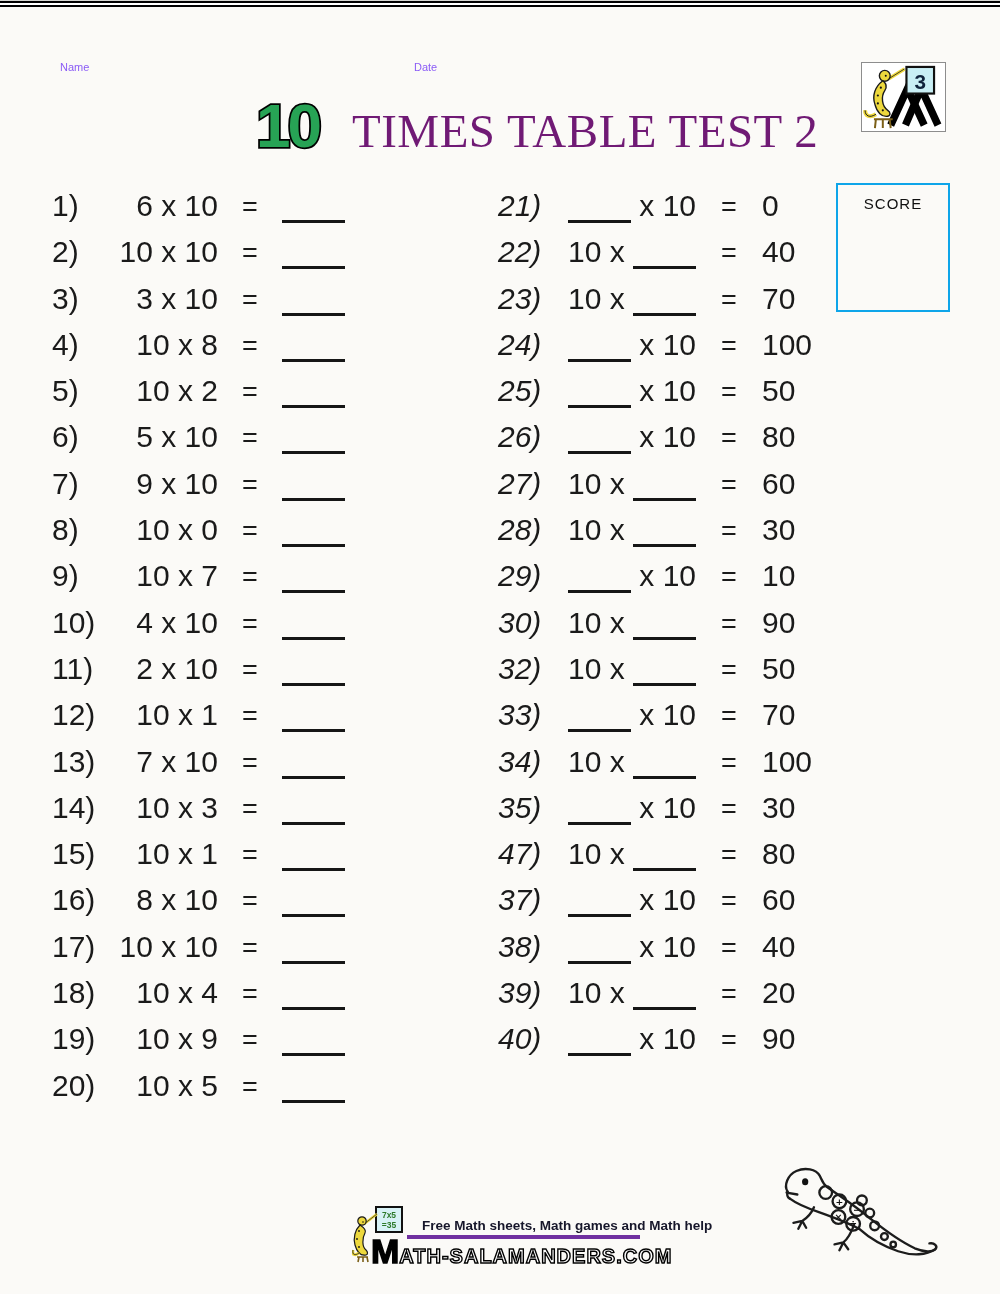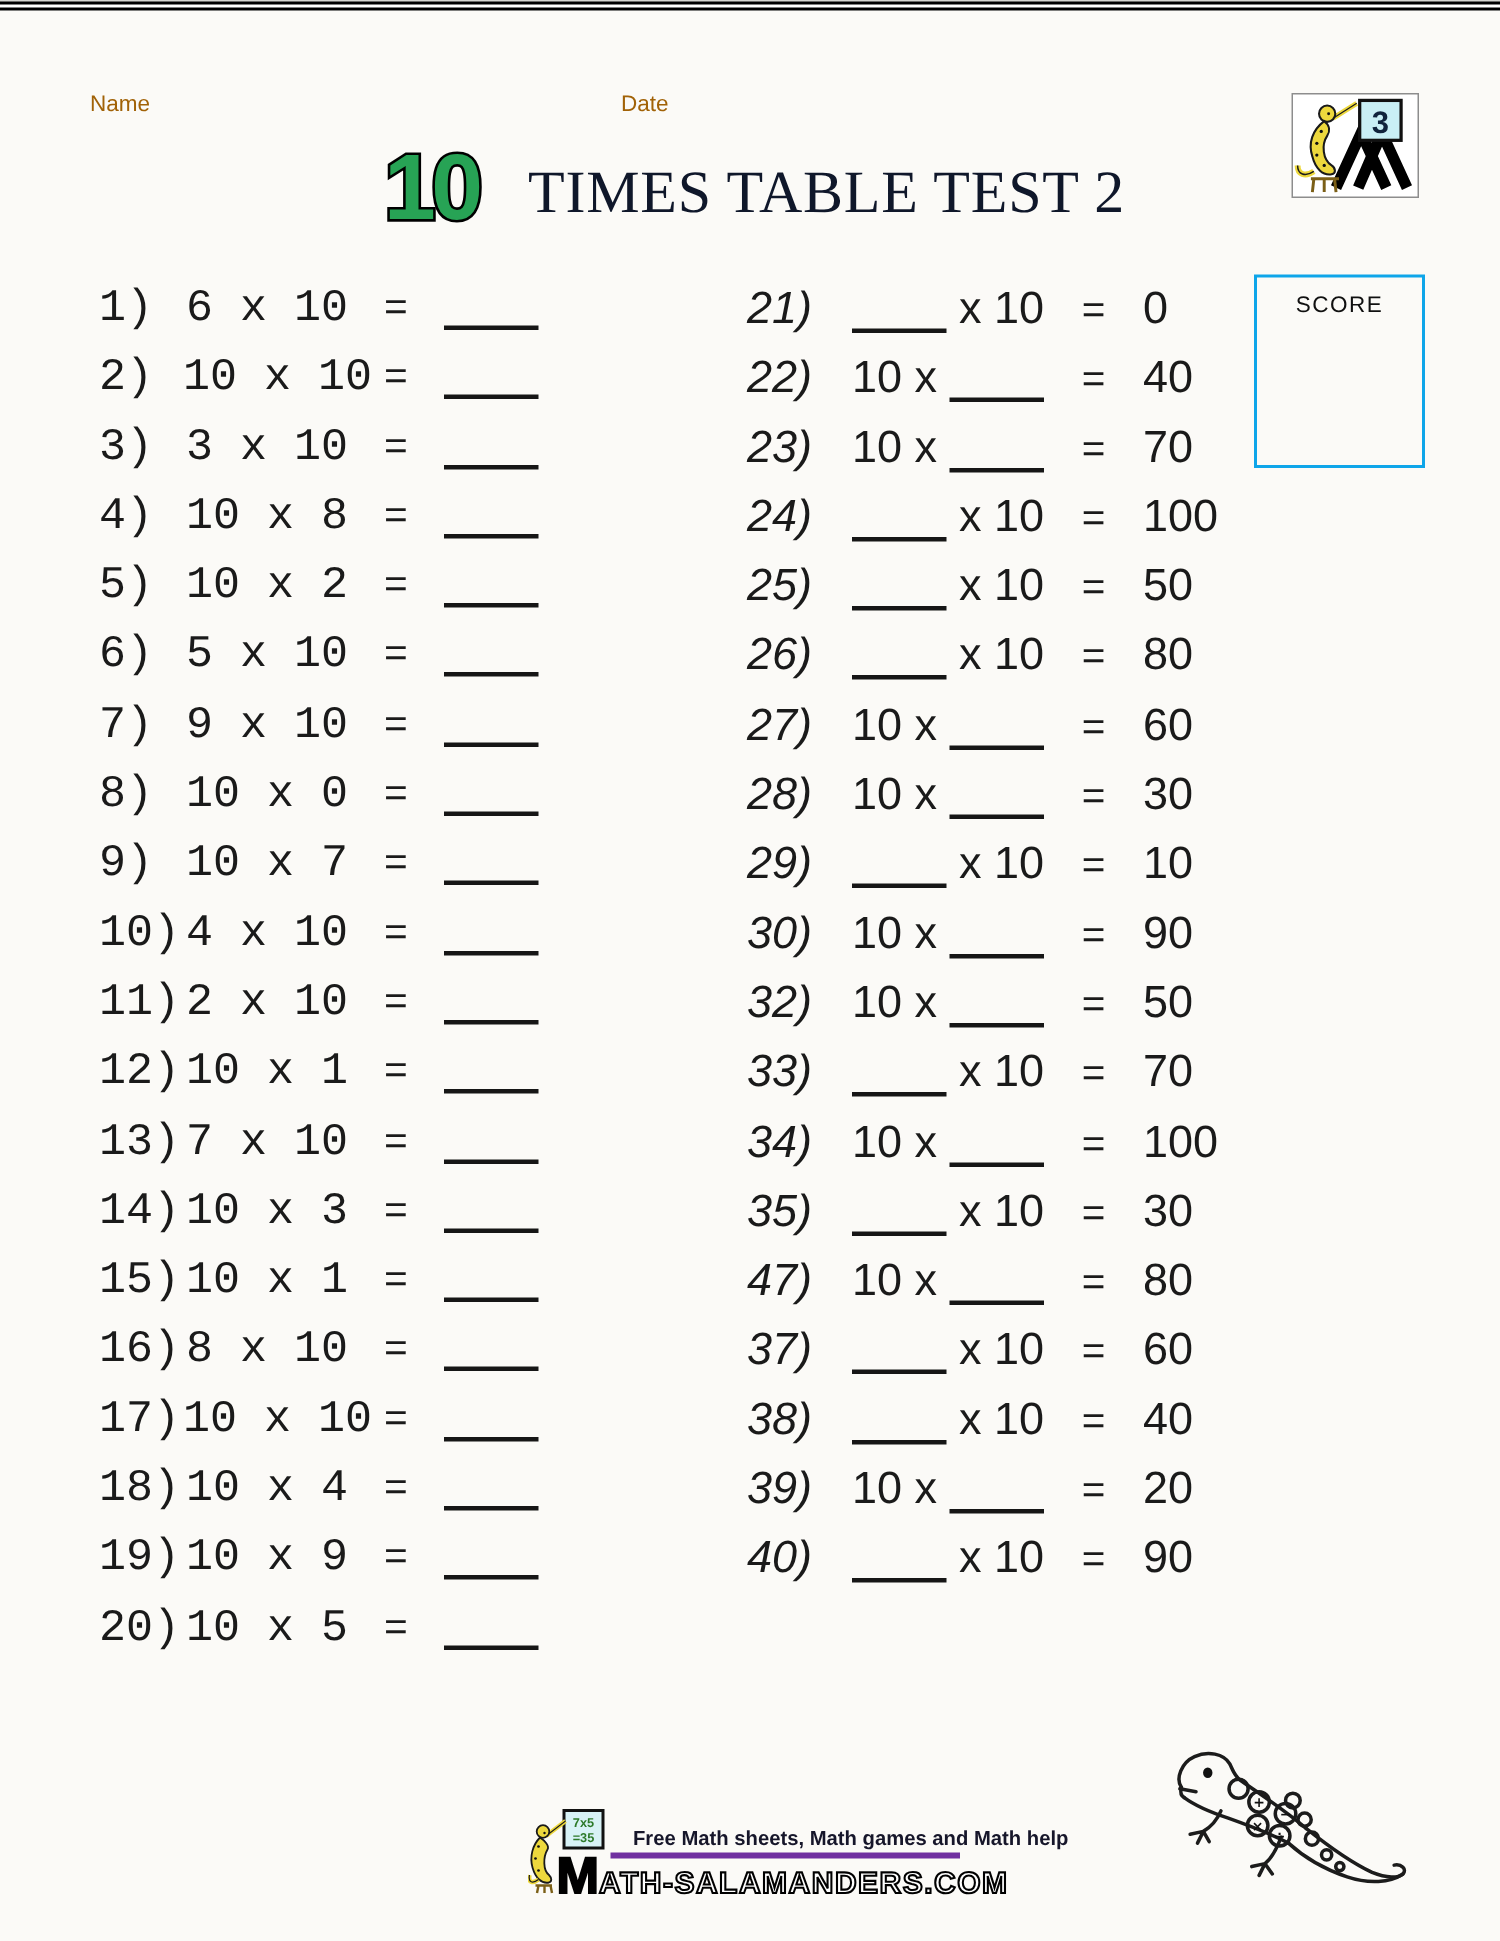--- a/index.html
+++ b/index.html
@@ -6,48 +6,48 @@
   #page {
     position:relative; width:1000px; height:1294px;
     background:#fbfaf7; overflow:hidden;
     font-family:"Liberation Sans", sans-serif; color:#1a1a1a;
   }
   
   #toprule { position:absolute; left:0; top:37; width:1000px; height:2px;
     border-top:3px solid #000; border-bottom:2px solid #000; background:#fff; }
   #toprule-shadow { position:absolute; left:0; top:46; width:1000px; height:1px; background:#d6d6d2; }
 
-  .fieldlabel { position:absolute; font-size:15px; color:#a16207; }
+  .fieldlabel { position:absolute; font-size:11px; color:#8b5cf6; }
   #name-label { left:60px; top:61px; }
   #date-label { left:414px; top:61px; }
 
   
   #big-ten {
     position:absolute; left:256px; top:95px;
     font-size:62px; font-weight:800; letter-spacing:-3px; line-height:1;
     color:#27a355; -webkit-text-stroke:3.5px #000; paint-order:stroke fill;
   }
   #title {
     position:absolute; left:352px; top:104px;
-    font-family:"Liberation Serif", serif; font-size:40px; color:#0f172a;
+    font-family:"Liberation Serif", serif; font-size:47px; color:#701a75;
     letter-spacing:0.5px; white-space:nowrap;
   }
 
   
   #logo-box { position:absolute; left:861px; top:62px; width:83px; height:68px;
     background:#fff; border:1px solid #8d8d8d; }
 
   
   #score-box { position:absolute; left:836px; top:183px; width:110px; height:125px;
     border:2px solid #0ea5e9; }
   #score-label { text-align:center; margin-top:10px; font-size:15px; letter-spacing:1px; color:#101010; }
 
   
   .col { position:absolute; top:183px; font-size:30px; }
-  #col-left  { left:66px;  width:310px;font-family:Liberation Mono, monospace; }
+  #col-left  { left:52px;  width:310px; }
   #col-right { left:498px; width:340px; }
   .lrow,.rrow { height:46.3px; line-height:46.3px; white-space:nowrap; }
   .num  { display:inline-block; }
   .lrow .num  { width:56px; }
   .lrow .expr { display:inline-block; width:110px; text-align:right; }
   .lrow .eq   { display:inline-block; width:64px; text-align:center; font-size:27px; }
   .rrow .num  { display:inline-block; width:70px;font-style:italic; }
   .rrow .expr { display:inline-block; width:135px; text-align:left; }
   .rrow .eq   { display:inline-block; width:52px; text-align:center; font-size:27px; }
   .rrow .ans  { margin-left:7px; }

